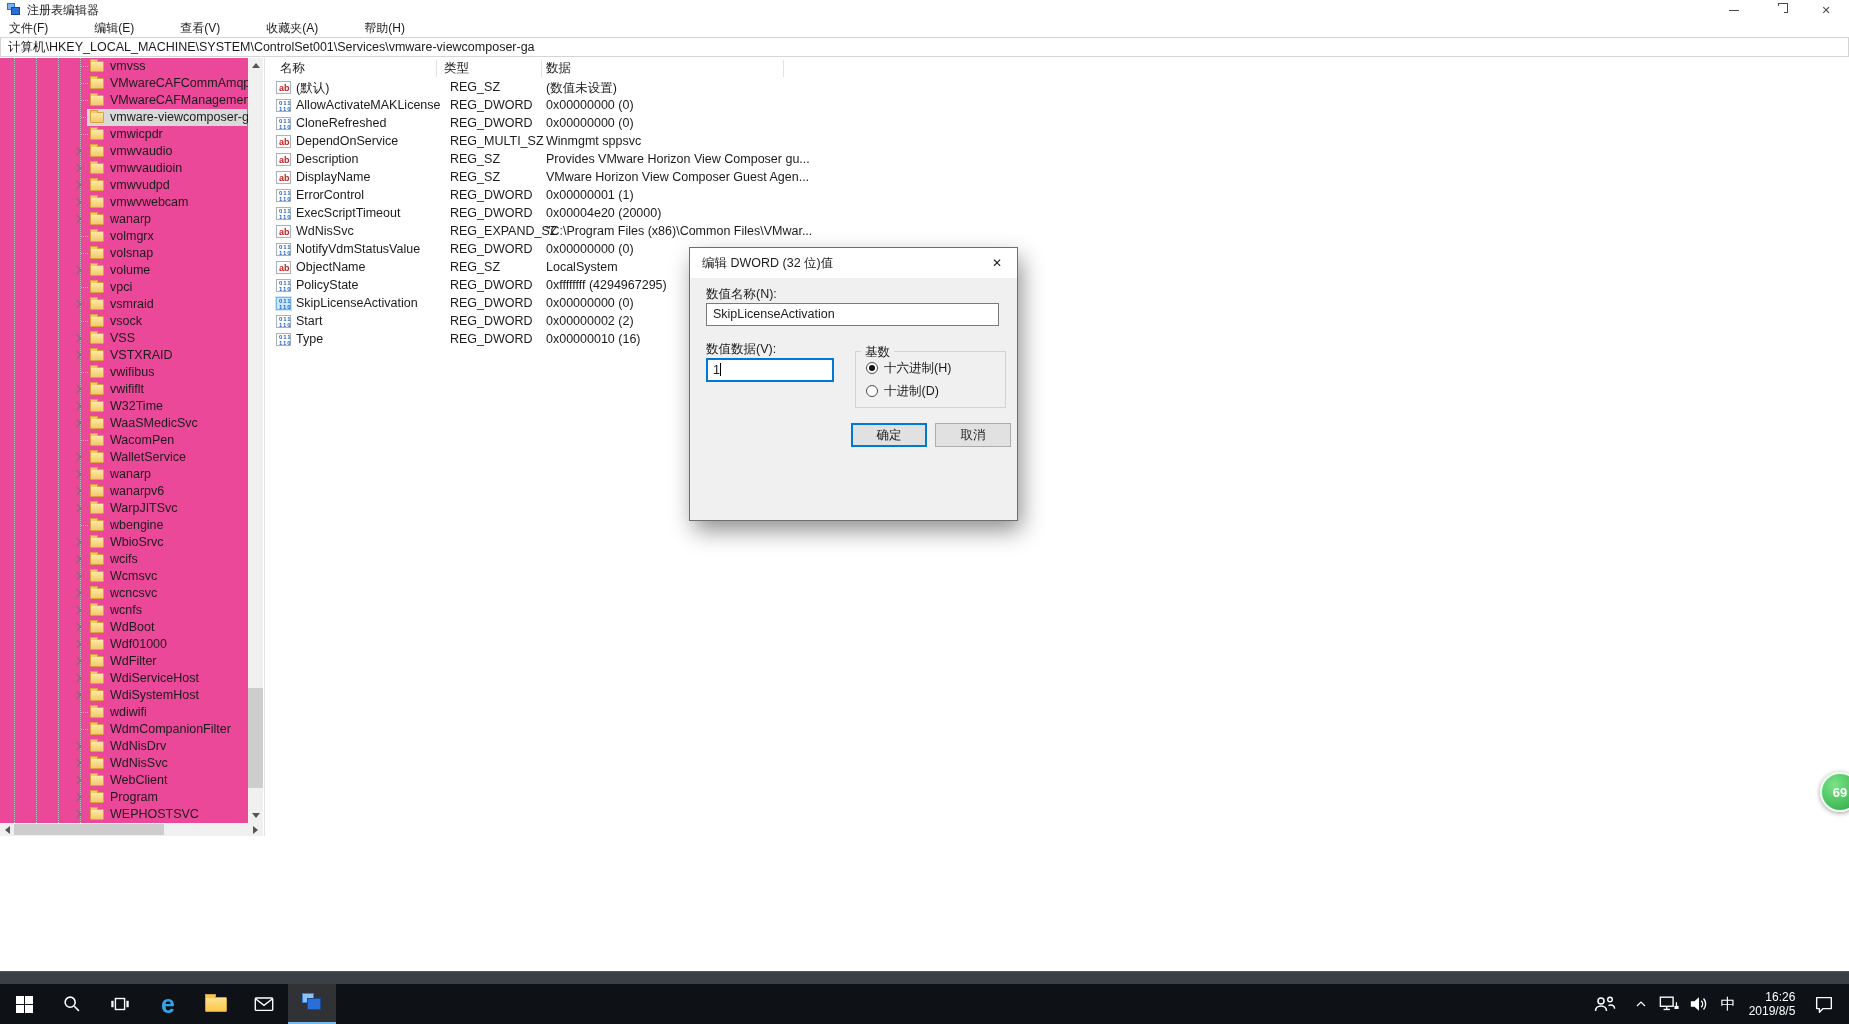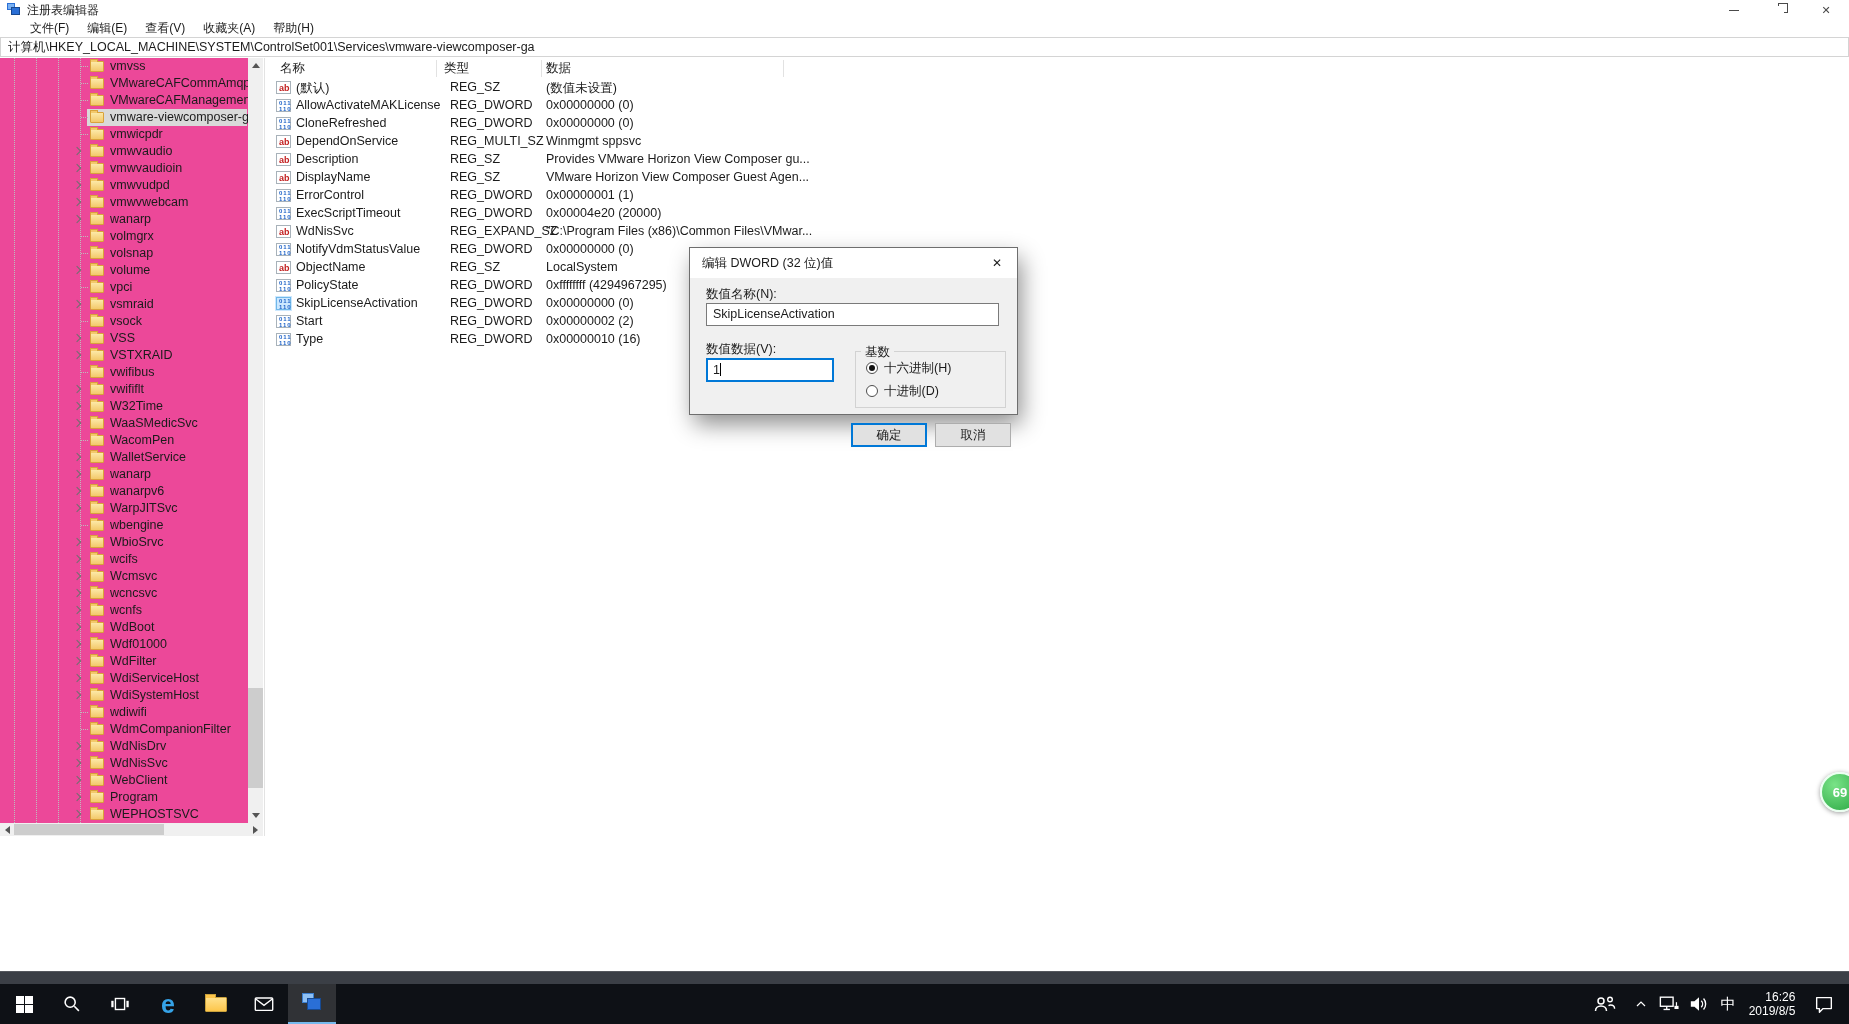--- a/index.html
+++ b/index.html
@@ -16,21 +16,21 @@
   .app-icon .b2 { position:absolute; left:4px; top:4px; width:9px; height:8px; background:#2a6fd6; border:1px solid #17488f; }
   .title-text { position:absolute; left:27px; top:0; line-height:20px; font-size:12px; }
   .winbtns { position:absolute; right:0; top:0; display:flex; }
   .wbtn { width:46px; height:20px; display:flex; align-items:center; justify-content:center; }
   .glyph-min { width:10px; height:1px; background:#4a4a4a; }
   .glyph-restore { position:relative; width:8px; height:8px; border:1px solid #4a4a4a; background:#fff; }
   .glyph-restore::before { content:""; position:absolute; left:1px; top:-4px; width:8px; height:8px; border:1px solid #4a4a4a; }
   .glyph-restore::after { content:""; position:absolute; left:-1px; top:-1px; width:8px; height:8px; background:#fff; }
   .glyph-x { font-size:11px; color:#4a4a4a; line-height:1; }
 
-  .menubar { position:absolute; left:0; top:20px; right:0; height:17px; display:flex; padding-left:21px; background:#fff; }
+  .menubar { position:absolute; left:0; top:20px; right:0; height:17px; display:flex; padding-left:0; background:#fff;gap:28px; }
   .mitem { padding:0 9px; line-height:17px; font-size:12px; }
 
   .addrbar { position:absolute; left:0; top:37px; right:0; height:20px; background:#fff;
              border:1px solid #d4d4d4; line-height:18px; padding-left:7px; font-size:12.5px; white-space:nowrap; }
 
   
   .tree { position:absolute; left:0; top:58px; width:248px; height:765px; overflow:hidden; background:#ec4899; }
   .guide { position:absolute; top:0; bottom:0; width:0; border-left:1px dotted #bdbdbd; }
   .trow { position:relative; height:17px; z-index:1; }
   .trow.sel::after { content:""; position:absolute; left:87px; right:1px; top:0; bottom:0; background:#d9d9d9; z-index:-1; }
@@ -65,21 +65,21 @@
   .vicon { position:absolute; left:10px; top:2px; width:15px; height:13px; background:#fff; border:1px solid #a8b2ba; }
   .vicon::after { content:"ab"; position:absolute; left:2px; top:1px; color:#c21f1f; font-size:9px; font-weight:bold; line-height:10px; }
   .vicon.dword::before { content:"011"; position:absolute; left:2px; top:0; color:#2064c8; font-size:6px; font-weight:bold; letter-spacing:1px; line-height:7px; }
   .vicon.dword::after  { content:"110"; left:2px; top:6px; color:#2064c8; font-size:6px; font-weight:bold; letter-spacing:1px; line-height:7px; }
   .vicon.selicon { background:#cce8ff; border-color:#70b7e8; box-shadow:0 0 0 1px #cce8ff; }
   .c-name { position:absolute; left:30px; top:1px; white-space:nowrap; }
   .c-type { position:absolute; left:184px; top:1px; white-space:nowrap; }
   .c-data { position:absolute; left:280px; top:1px; white-space:nowrap; }
 
   
-  .dialog { position:absolute; left:690px; top:248px; width:327px; height:166px; background:#f0f0f0; z-index:10;
+  .dialog { position:absolute; left:690px; top:248px; width:327px; height:272px; background:#f0f0f0; z-index:10;
             box-shadow:0 0 0 1px #6e6e6e, 4px 10px 22px rgba(0,0,0,.45); }
   .dtitle { position:absolute; left:0; top:0; right:0; height:30px; background:#fff; }
   .dtitle-text { position:absolute; left:12px; top:0; line-height:30px; }
   .dclose { position:absolute; right:0; top:0; width:40px; height:30px; display:flex; align-items:center; justify-content:center;
             color:#1b1b1b; font-size:12px; }
   .dlabel { position:absolute; white-space:nowrap; }
   .dinput { position:absolute; background:#fff; white-space:nowrap; overflow:hidden; }
   .dname  { left:16px; top:55px; width:293px; height:23px; border:1px solid #7a7a7a; line-height:21px; padding-left:6px; }
   .ddata  { left:16px; top:110px; width:128px; height:24px; border:2px solid #0078d7; line-height:20px; padding-left:5px; }
   .caret { display:inline-block; width:1px; height:13px; background:#000; vertical-align:-2px; }

